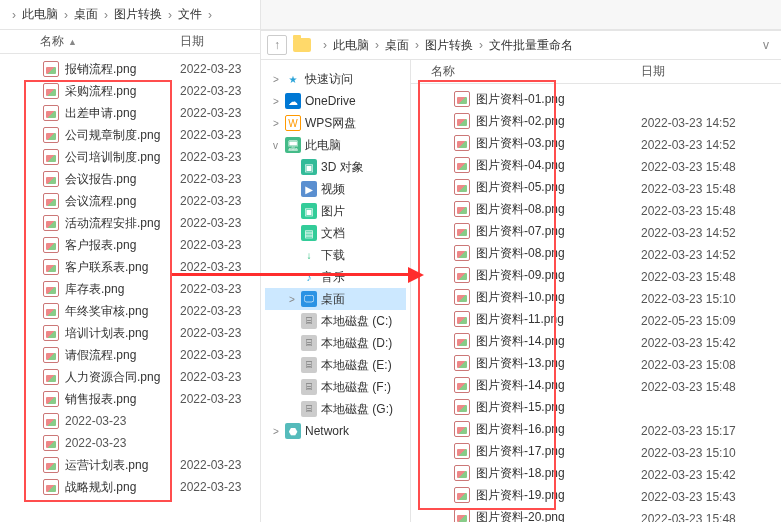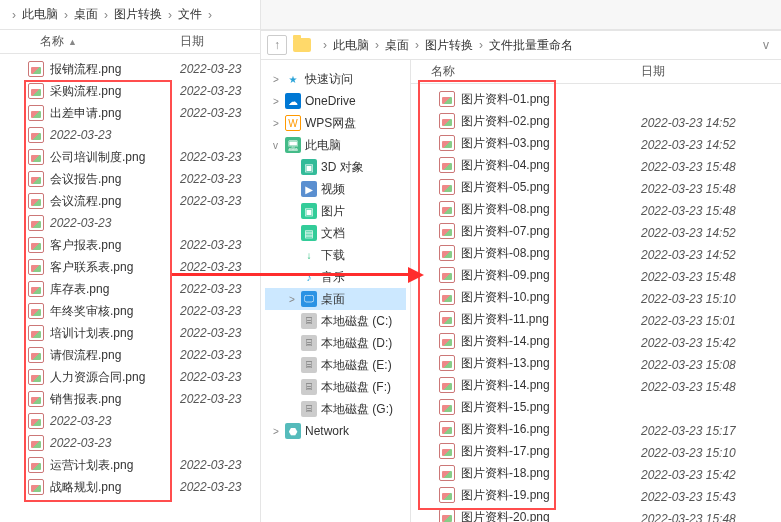--- a/index.html
+++ b/index.html
@@ -16,25 +16,25 @@
 .folder-ico::before { content: ""; position: absolute; inset: 0; background: #ffd96a; border-radius: 2px; }
 .folder-ico::after { content: ""; position: absolute; left: 0; top: -3px; width: 8px; height: 4px; background: #ffd96a; border-radius: 1px 1px 0 0; }
 .chev-r { margin-left: auto; color: #888; padding: 0 6px; }
 .headers { display: flex; height: 24px; align-items: center; border-bottom: 1px solid #e5e5e5; color: #555; }
 .headers .col-name { padding-left: 40px; flex: 1; }
 .headers .col-date { width: 80px; }
 .headers.right .col-name { padding-left: 20px; }
 .headers.right .col-date { width: 140px; }
 .sort-ico { font-size: 9px; color: #888; margin-left: 4px; }
 .file-list { flex: 1; overflow: hidden; padding-top: 4px; }
-.file-row { display: flex; align-items: center; height: 22px; padding-left: 28px; }
+.file-row { display: flex; align-items: center; height: 22px; padding-left: 43px; }
 .file-row .img-ico { width: 16px; height: 16px; margin-right: 6px; background: #fff; border: 1px solid #c77; border-radius: 2px; position: relative; flex-shrink: 0; }
 .file-row .img-ico::after { content: ""; position: absolute; left: 2px; top: 5px; width: 10px; height: 7px; background: linear-gradient(135deg,#e88 50%,#8c8 50%); border-radius: 1px; }
 .file-row .fname { flex: 1; color: #333; white-space: nowrap; overflow: hidden; text-overflow: ellipsis; }
-.file-row .fdate { width: 80px; color: #555; font-style: italic; }
+.file-row .fdate { width: 80px; color: #555; }
 .file-row.r .fdate { width: 140px; margin-top: 47px; }
 .redbox-left { position: absolute; border: 2px solid #ff4d4d; pointer-events: none; left: 24px; top: 80px; width: 148px; height: 422px; }
 .redbox-right { position: absolute; border: 2px solid #ff4d4d; pointer-events: none; left: 418px; top: 80px; width: 138px; height: 430px; }
 .arrow { position: absolute; left: 172px; top: 268px; width: 248px; height: 14px; pointer-events: none; }
 .arrow .shaft { position: absolute; left: 0; top: 5px; width: 100%; height: 3px; background: #ff2d2d; }
 .arrow .head { position: absolute; right: -4px; top: -1px; width: 0; height: 0; border-left: 16px solid #ff2d2d; border-top: 8px solid transparent; border-bottom: 8px solid transparent; }
 .right-body { display: flex; flex: 1; overflow: hidden; }
 .tree { width: 150px; border-right: 1px solid #e5e5e5; padding: 8px 4px; overflow: hidden; }
 .tree-item { display: flex; align-items: center; height: 22px; padding-left: 8px; color: #333; }
 .tree-item.sel { background: #cce8ff; }
@@ -88,39 +88,41 @@
           <span class="fname">采购流程.png</span>
           <span class="fdate">2022-03-23</span>
         </div>
         <div class="file-row">
           <span class="img-ico"></span>
           <span class="fname">出差申请.png</span>
           <span class="fdate">2022-03-23</span>
         </div>
         <div class="file-row">
           <span class="img-ico"></span>
+          <span class="fname">公司规章制度.png</span>
           <span class="fdate">2022-03-23</span>
         </div>
         <div class="file-row">
           <span class="img-ico"></span>
           <span class="fname">公司培训制度.png</span>
           <span class="fdate">2022-03-23</span>
         </div>
         <div class="file-row">
           <span class="img-ico"></span>
           <span class="fname">会议报告.png</span>
           <span class="fdate">2022-03-23</span>
         </div>
         <div class="file-row">
           <span class="img-ico"></span>
           <span class="fname">会议流程.png</span>
           <span class="fdate">2022-03-23</span>
         </div>
         <div class="file-row">
           <span class="img-ico"></span>
+          <span class="fname">活动流程安排.png</span>
           <span class="fdate">2022-03-23</span>
         </div>
         <div class="file-row">
           <span class="img-ico"></span>
           <span class="fname">客户报表.png</span>
           <span class="fdate">2022-03-23</span>
         </div>
         <div class="file-row">
           <span class="img-ico"></span>
           <span class="fname">客户联系表.png</span>
@@ -327,21 +329,21 @@
               <span class="fdate">2022-03-23 15:48</span>
             </div>
             <div class="file-row r">
               <span class="img-ico"></span>
               <span class="fname">图片资料-09.png</span>
               <span class="fdate">2022-03-23 15:10</span>
             </div>
             <div class="file-row r">
               <span class="img-ico"></span>
               <span class="fname">图片资料-10.png</span>
-              <span class="fdate">2022-03-23 15:01</span>
+              <span class="fdate">2022-05-23 15:09</span>
             </div>
             <div class="file-row r">
               <span class="img-ico"></span>
               <span class="fname">图片资料-11.png</span>
               <span class="fdate">2022-03-23 15:42</span>
             </div>
             <div class="file-row r">
               <span class="img-ico"></span>
               <span class="fname">图片资料-14.png</span>
               <span class="fdate">2022-03-23 15:08</span>

